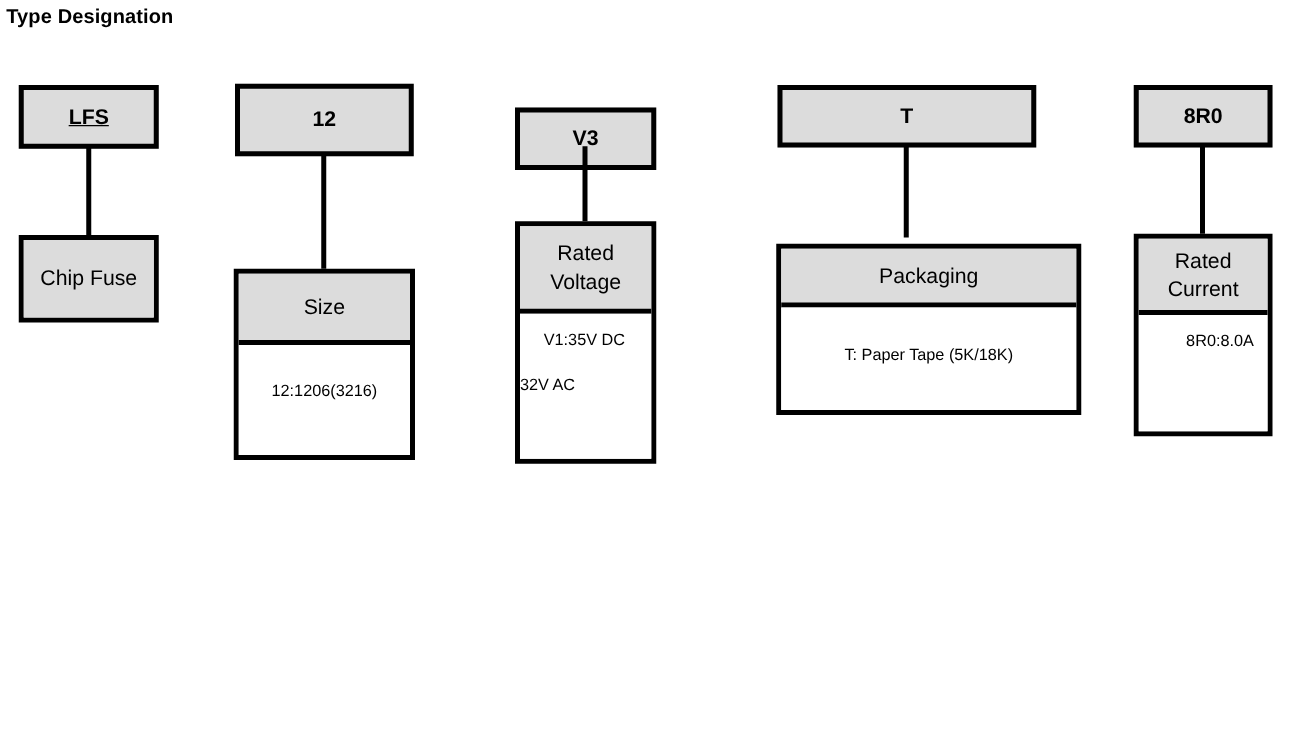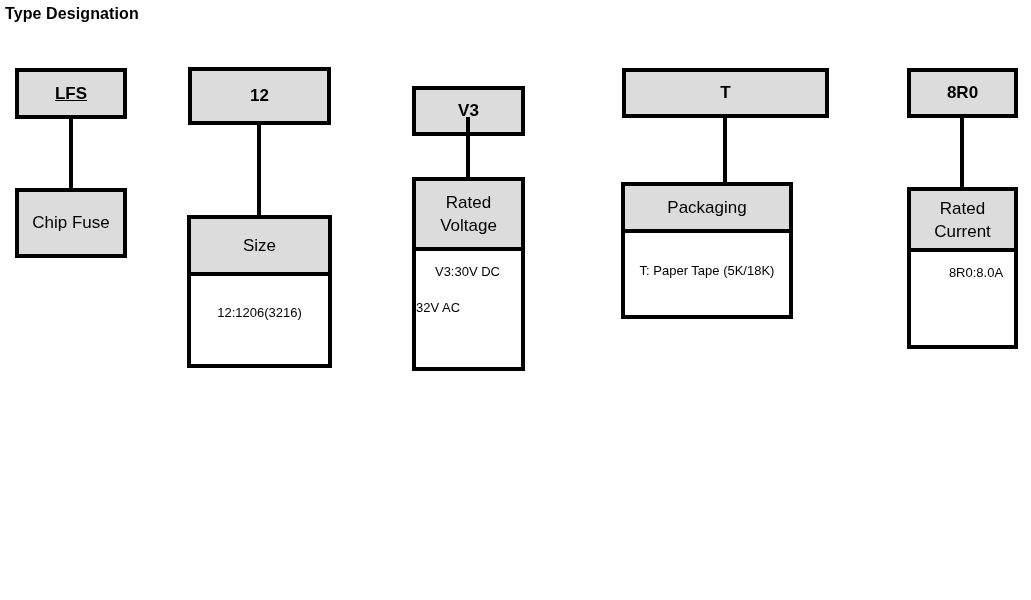--- a/index.html
+++ b/index.html
@@ -143,33 +143,33 @@
     <div class="box code-box" style="left:412px; top:68px; width:113px; height:50px;margin-top:18px;">V3</div>
 
     <div class="connector" style="left:466px; top:117px; height:62px;"></div>
 
     <div class="box detail-box" style="left:412px; top:177px; width:113px; height:194px;">
         <div class="detail-title has-body" style="height:70px; font-size:17px; flex-direction:column; line-height:23px;">
           <span>Rated</span>
           <span>Voltage</span>
         </div>
       <div class="detail-body">
-        <div class="line" style="top:12px; text-align:center; padding-right:2px;">V3:30V DC</div>
+        <div class="line" style="top:12px; text-align:center; padding-right:2px;">V1:35V DC</div>
         <div class="line" style="top:48px; padding-right:9px;">32V AC</div>
       </div>
     </div>
   </div>
 
   <div class="column">
 
     <div class="box code-box" style="left:622px; top:68px; width:207px; height:50px;">T</div>
 
     <div class="connector" style="left:723px; top:117px; height:73px;"></div>
 
-    <div class="box detail-box" style="left:621px; top:182px; width:172px; height:137px;">
+    <div class="box detail-box" style="left:621px; top:195px; width:244px; height:137px;">
       <div class="detail-title has-body" style="height:47px; font-size:17px;">Packaging</div>
       <div class="detail-body">
         <div class="line" style="top:29px; text-align:center;">T: Paper Tape (5K/18K)</div>
       </div>
     </div>
   </div>
 
   <div class="column">
 
     <div class="box code-box" style="left:907px; top:68px; width:111px; height:50px;">8R0</div>

